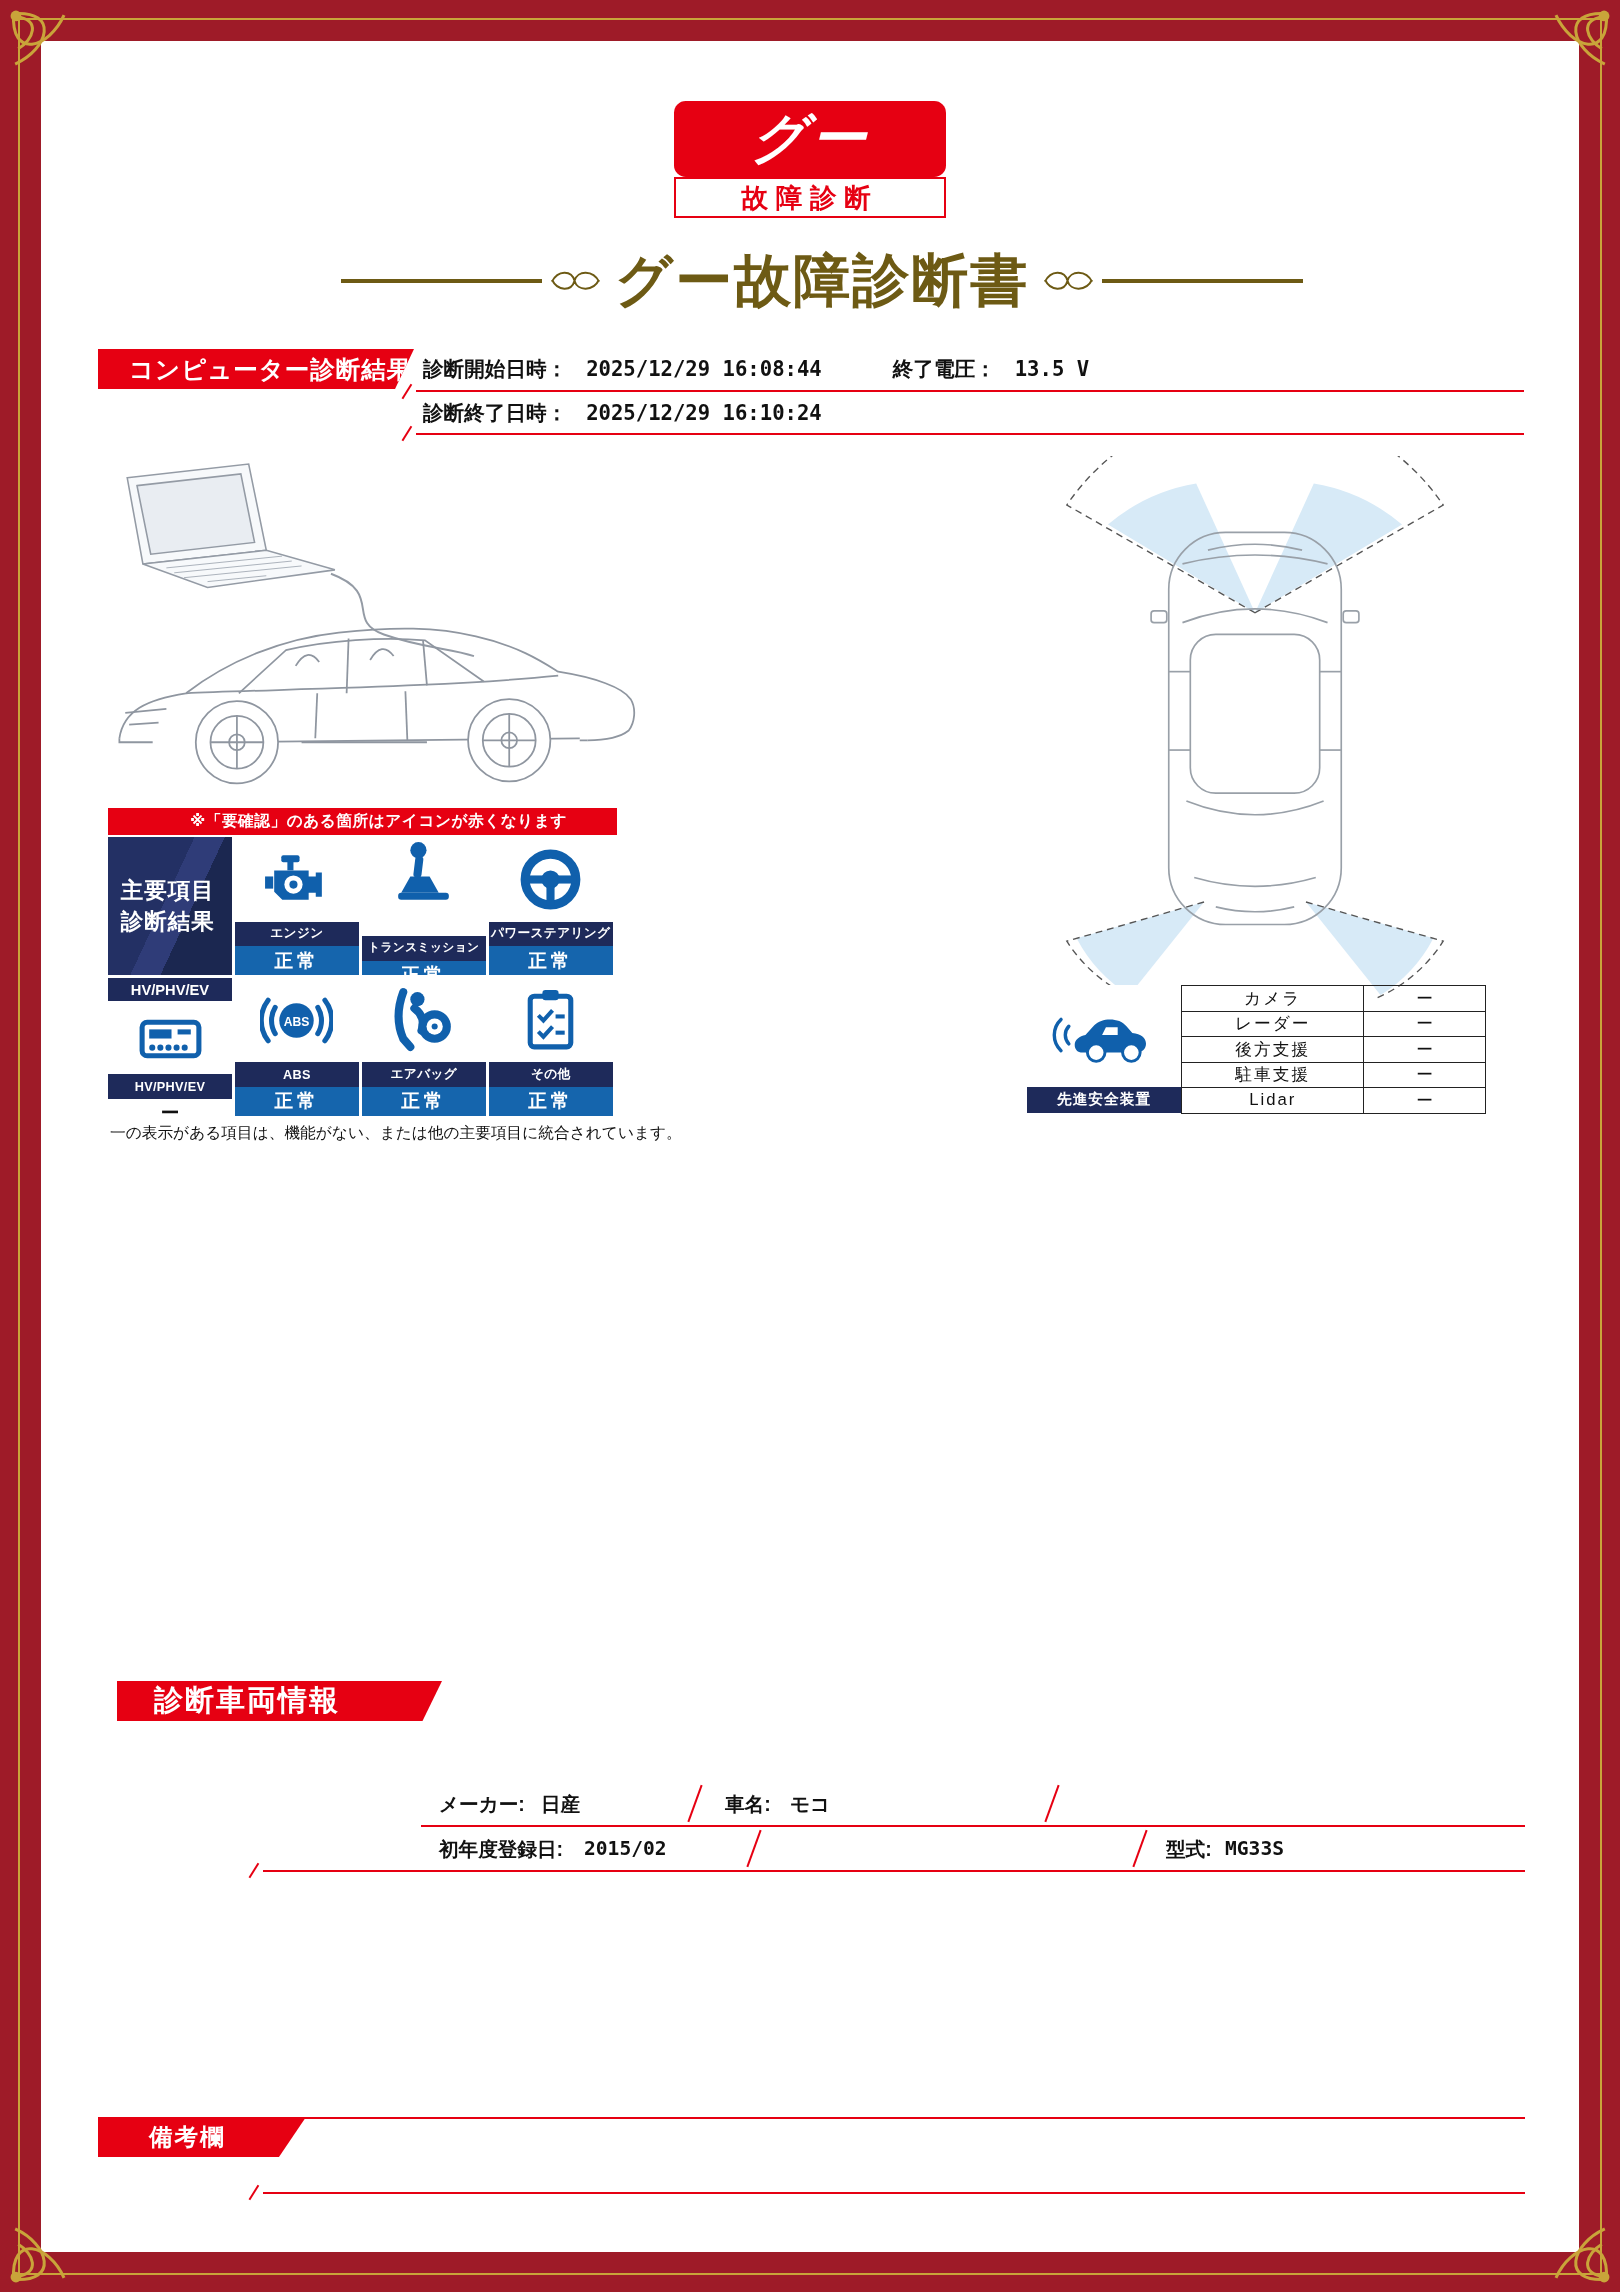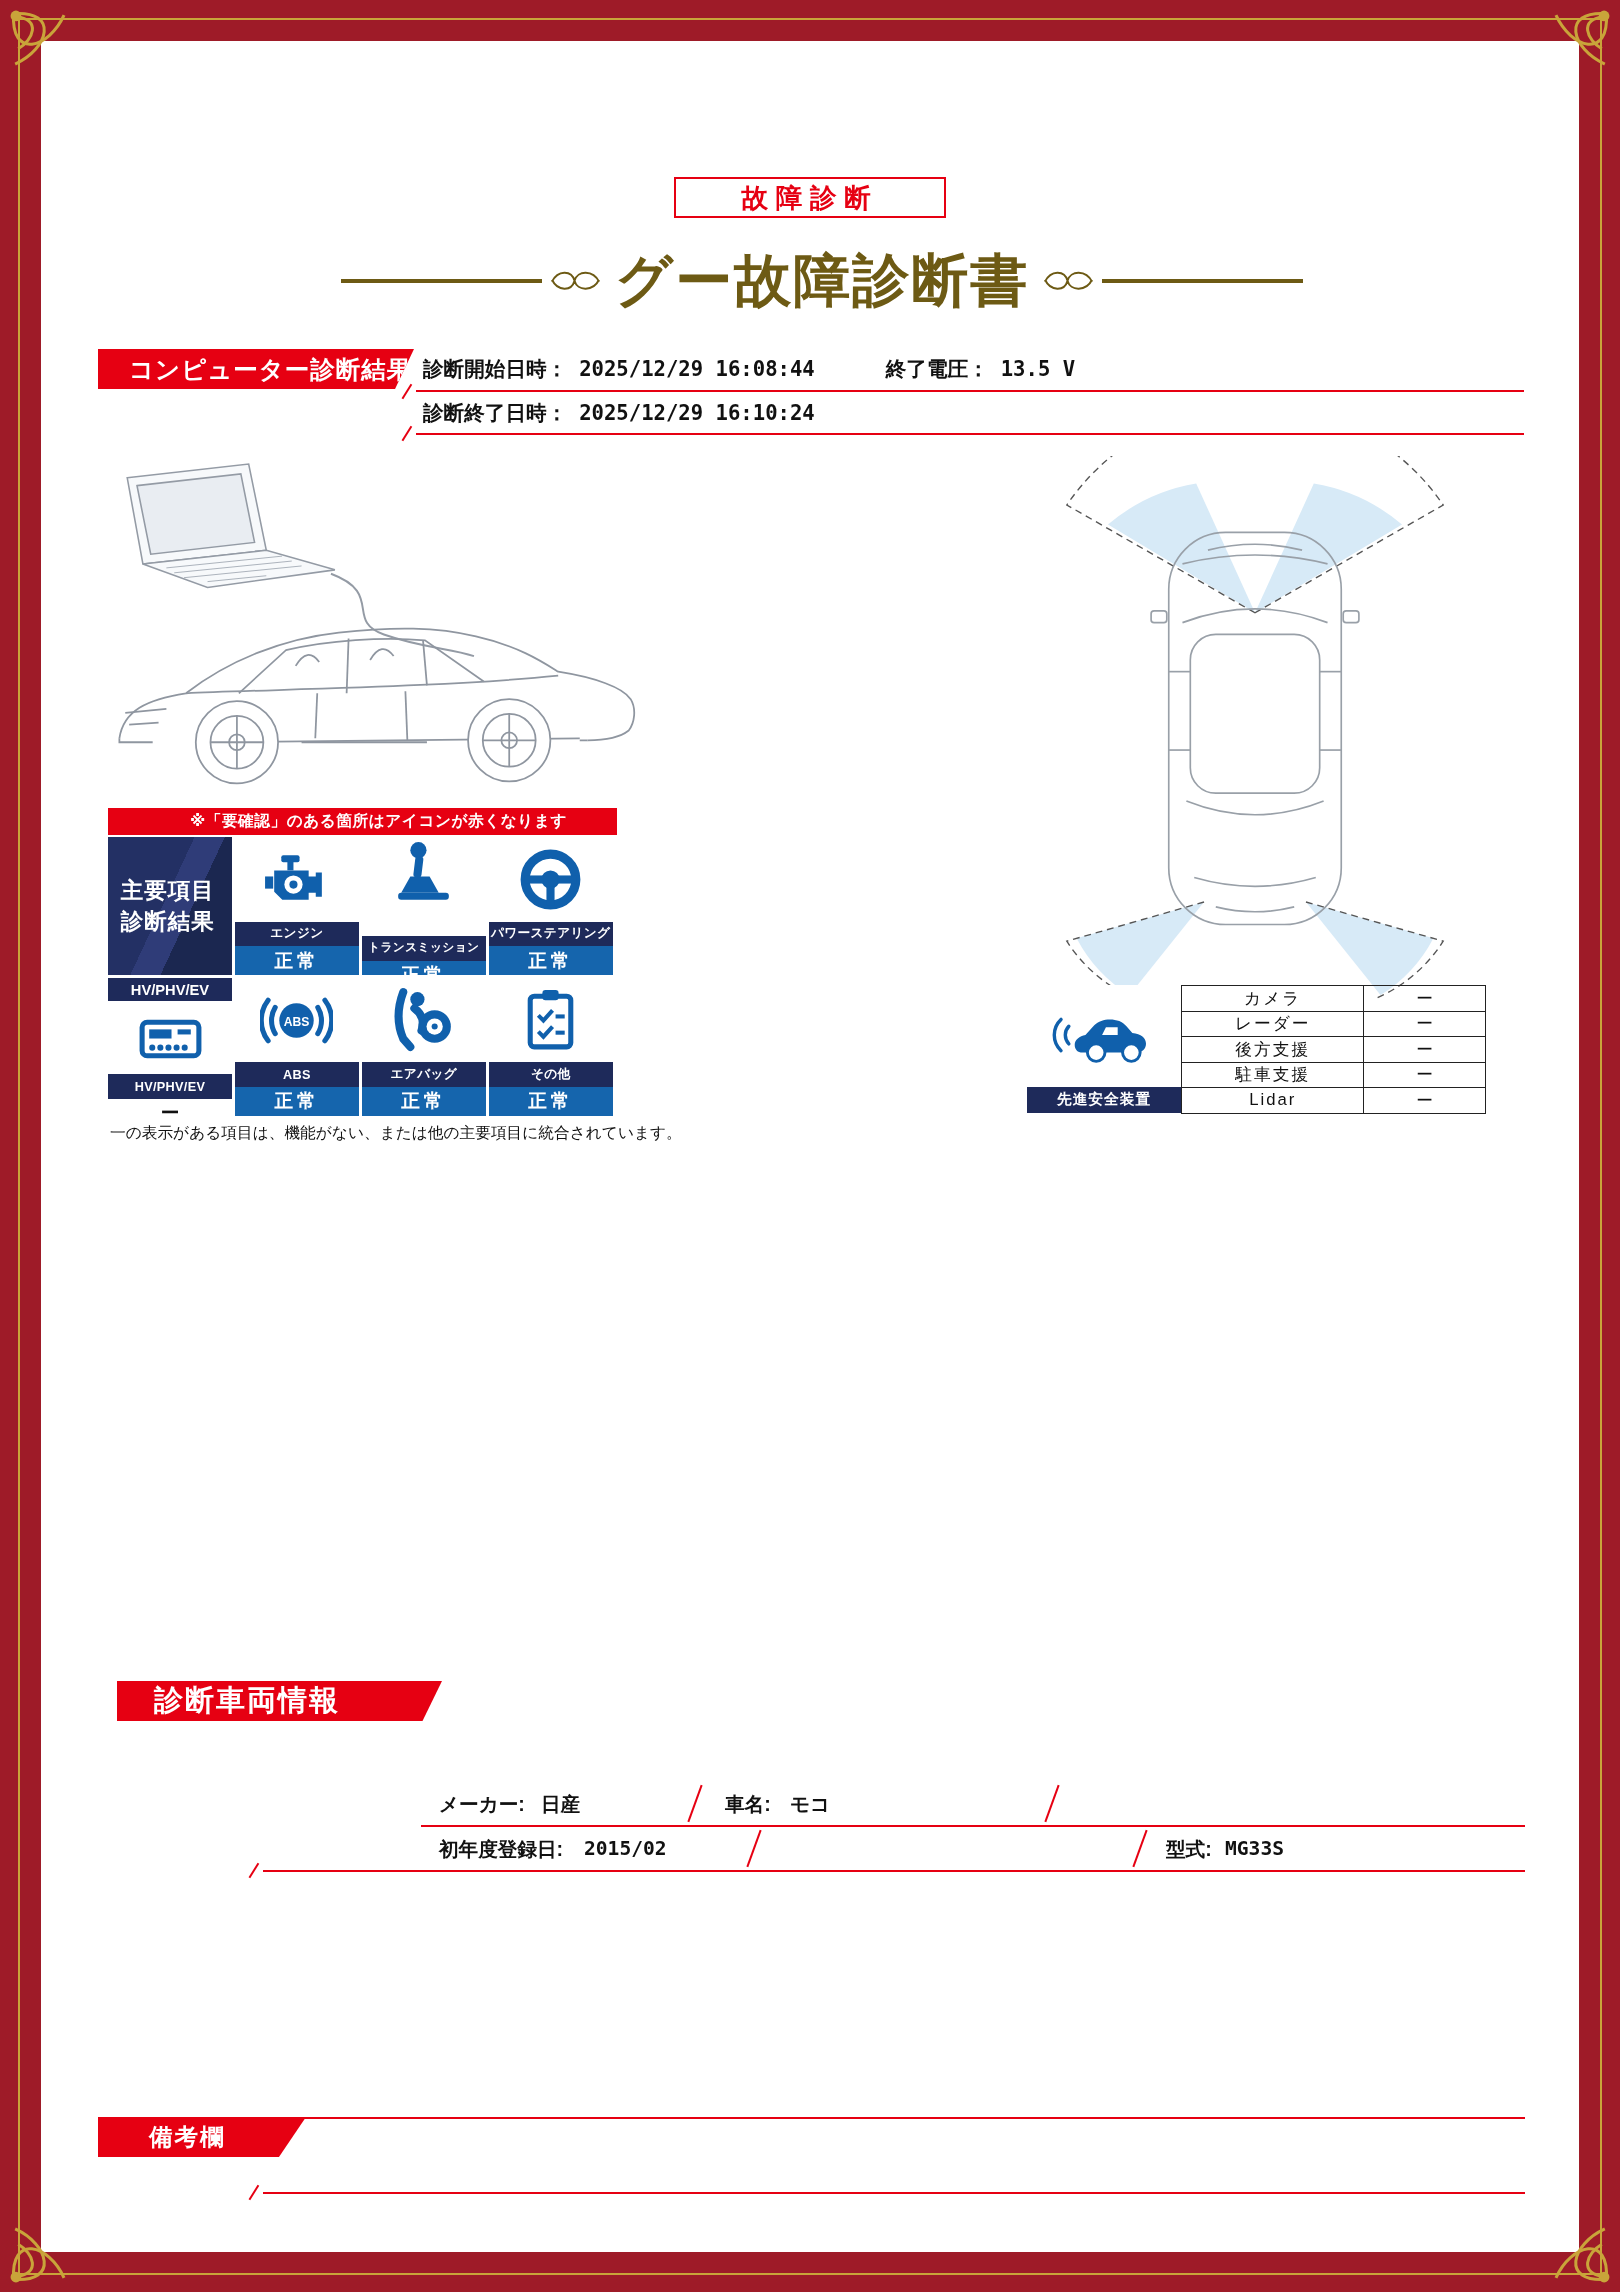--- a/index.html
+++ b/index.html
@@ -52,21 +52,21 @@
     clip-path:polygon(0 0,100% 0,94% 100%,0 100%); letter-spacing:2px;margin-left:19px; }
   .banner3 { left:98px; top:2117px; width:208px; height:40px; font-size:23.5px; padding-left:51px;
     clip-path:polygon(0 0,100% 0,87% 100%,0 100%); letter-spacing:2px; }
 
   .redline { position:absolute; height:2px; background:#e60012; }
   .redslash { position:absolute; width:2px; background:#e60012; transform:rotate(32deg); }
 
   .inforow { position:absolute; height:40px; display:flex; align-items:center; }
   .inforow .lab { font-size:20.6px; font-weight:800; color:#111; }
   .inforow .val { font-size:20.6px; font-weight:700; color:#111;
-    font-family:"DejaVu Sans Mono","Liberation Mono",monospace; margin-left:12px; }
+    font-family:"DejaVu Sans Mono","Liberation Mono",monospace; margin-left:19px; }
   .inforow .lab2 { margin-left:71px; }
 
   .artbox { position:absolute; }
   .artbox svg { display:block; width:100%; height:100%; }
 
   
   .notice {
     position:absolute; left:108px; top:808px; width:509px; height:26.5px;
     background:#e60012; color:#fff; font-size:15.7px; font-weight:700;
     display:flex; align-items:center; justify-content:center; letter-spacing:0.5px;padding-left:32px;
@@ -160,20 +160,21 @@
       </svg></div>
   <div class="corner br"><svg viewBox="0 0 110 110">
         <g stroke="#c9a43a" stroke-width="4" fill="none">
           <path d="M10,10 C70,6 56,56 12,76"></path>
           <path d="M10,10 C6,70 56,56 76,12"></path>
           <path d="M14,14 C46,18 36,44 16,56"></path>
         </g>
         <circle cx="13" cy="13" r="7" fill="#c9a43a"></circle>
       </svg></div>
 
+  <div class="logo-mark">グー</div>
   <div class="logo-sub">故障診断</div>
 
   <div class="title-row">
     <div class="title-rule"></div>
     <span class="flourish">
         <svg width="51" height="25.5" viewBox="0 0 52 26">
           <path d="M2,14 C8,2 22,2 25,13 C28,24 44,24 50,12 M2,12 C8,24 22,24 25,13 C28,2 44,2 50,14" stroke="#6d5a14" stroke-width="2" fill="none"></path>
         </svg>
       </span>
     <span class="title-text">グー故障診断書</span>

